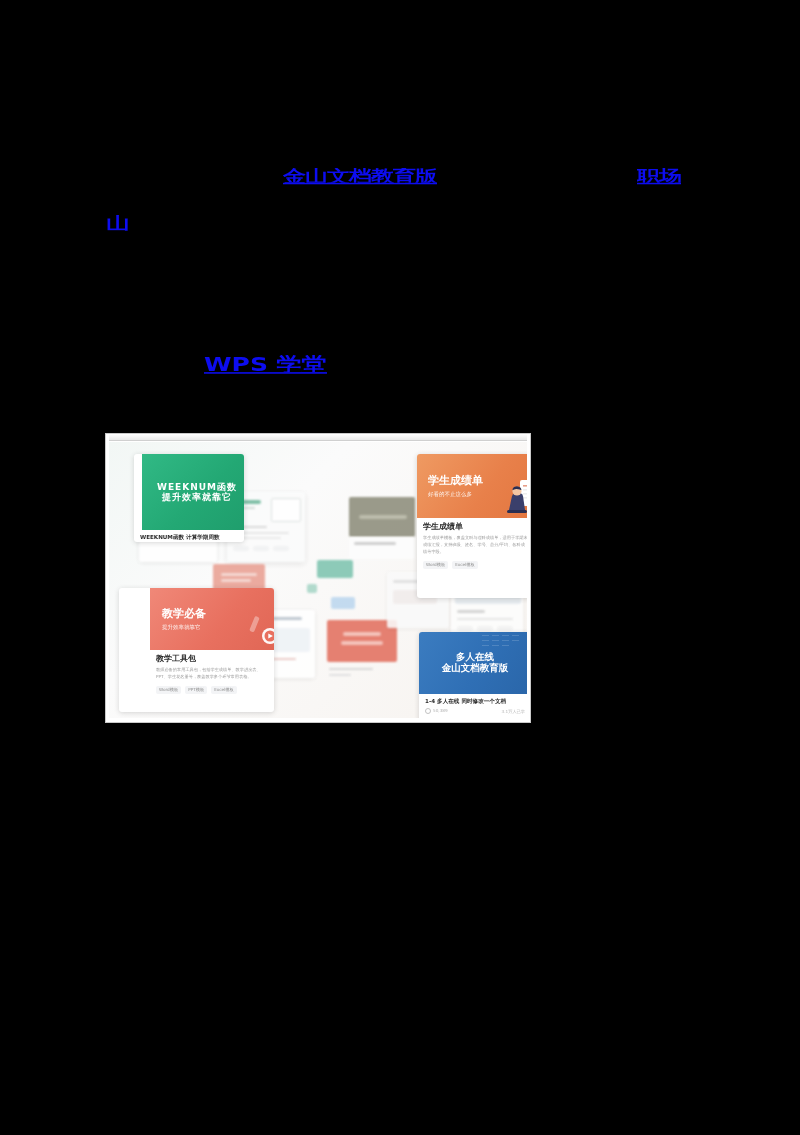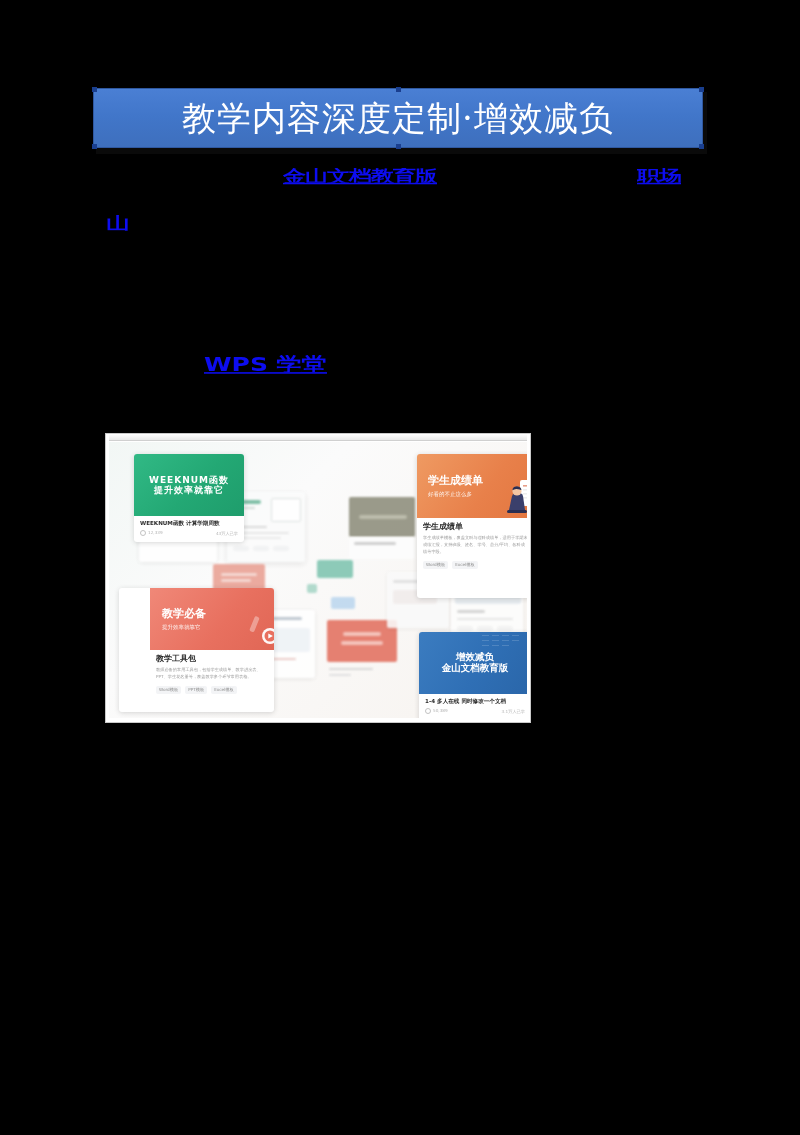--- a/index.html
+++ b/index.html
@@ -76,32 +76,20 @@
 
   .illus{position:absolute;right:4px;bottom:2px;width:34px;height:34px;}
   .deco-lines{position:absolute;right:3px;top:3px;width:46px;height:20px;opacity:.45;}
   .blur-txt{filter:blur(.9px);}
 </style>
 </head>
 <body>
 
 <div class="page">
 
-  <div class="banner-wrap">
-    <div class="banner-shadow"></div>
-    <div class="banner">
-      <span class="banner-text">教学内容深度定制·增效减负</span>
-      <span class="handle h-tl"></span>
-      <span class="handle h-tc"></span>
-      <span class="handle h-tr"></span>
-      <span class="handle h-bl"></span>
-      <span class="handle h-bc"></span>
-      <span class="handle h-br"></span>
-    </div>
-  </div>
 
   <div class="squash sq-underline" id="link-company">金山文档教育版</div>
 
   <div class="squash sq-underline" id="link-right">职场</div>
 
   <div class="squash" id="link-frag">山</div>
 
   <div class="squash sq-underline" id="link-wps">WPS 学堂</div>
 
   <div class="shot">
@@ -155,21 +143,21 @@
 
       <div class="bg-card" style="left:342px;top:138px;width:72px;height:60px;background:#fdfdfd;box-shadow:0 1px 5px rgba(0,0,0,.08);"></div>
       <div class="bg-card blur-txt" style="left:346px;top:140px;width:66px;height:22px;background:#e3e9ee;"></div>
       <div class="bg-card blur-txt" style="left:348px;top:168px;width:28px;height:3px;background:#cfcfcf;"></div>
       <div class="bg-card blur-txt" style="left:348px;top:176px;width:56px;height:2px;background:#e3e3e3;"></div>
       <div class="bg-card" style="left:348px;top:184px;width:16px;height:5px;background:#f1f1f1;"></div>
       <div class="bg-card" style="left:368px;top:184px;width:16px;height:5px;background:#f1f1f1;"></div>
       <div class="bg-card" style="left:388px;top:184px;width:16px;height:5px;background:#f1f1f1;"></div>
 
       <div class="card" style="left:25px;top:12px;width:110px;height:88px;">
-        <div class="hero" style="height:62px;background:linear-gradient(135deg,#31b985 0%,#23a874 55%,#1f9d6c 100%);">
+        <div class="hero" style="height:76px;background:linear-gradient(135deg,#31b985 0%,#23a874 55%,#1f9d6c 100%);margin-left:8px;">
           <div class="hero-t" style="font-size:9px;letter-spacing:1px;">WEEKNUM函数</div>
           <div class="hero-t" style="font-size:9px;letter-spacing:1px;">提升效率就靠它</div>
         </div>
         <div class="body">
           <div class="c-title" style="font-size:5.6px;">WEEKNUM函数 计算学期周数</div>
           <div class="c-meta">
             <span>
               <span class="dot"></span><span>12,339</span>
             </span>
             <span>43万人已学</span>
@@ -242,21 +230,21 @@
                 <rect x="0" y="5" width="7" height="1"></rect>
                   <rect x="10" y="5" width="7" height="1"></rect>
                 <rect x="20" y="5" width="7" height="1"></rect>
                   <rect x="30" y="5" width="7" height="1"></rect>
                 <rect x="0" y="10" width="7" height="1"></rect>
                   <rect x="10" y="10" width="7" height="1"></rect>
                 <rect x="20" y="10" width="7" height="1"></rect>
               </g>
             </svg>
           </div>
-          <div class="hero-t" style="font-size:9.5px;">增效减负</div>
+          <div class="hero-t" style="font-size:9.5px;">多人在线</div>
           <div class="hero-t" style="font-size:9.5px;">金山文档教育版</div>
         </div>
         <div class="body">
           <div class="c-title" style="font-size:5.6px;">1-4 多人在线 同时修改一个文档</div>
           <div class="c-meta">
             <span>
               <span class="dot"></span><span>50,389</span>
             </span>
             <span>3.1万人已学</span>
           </div>

